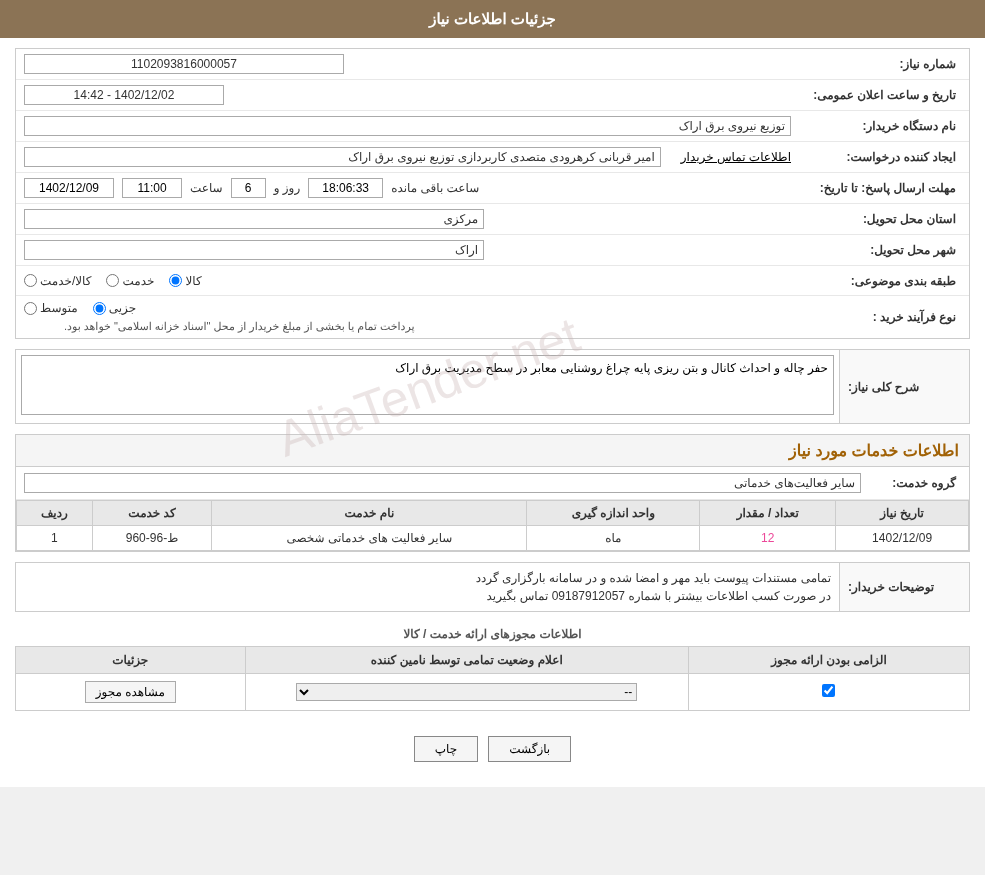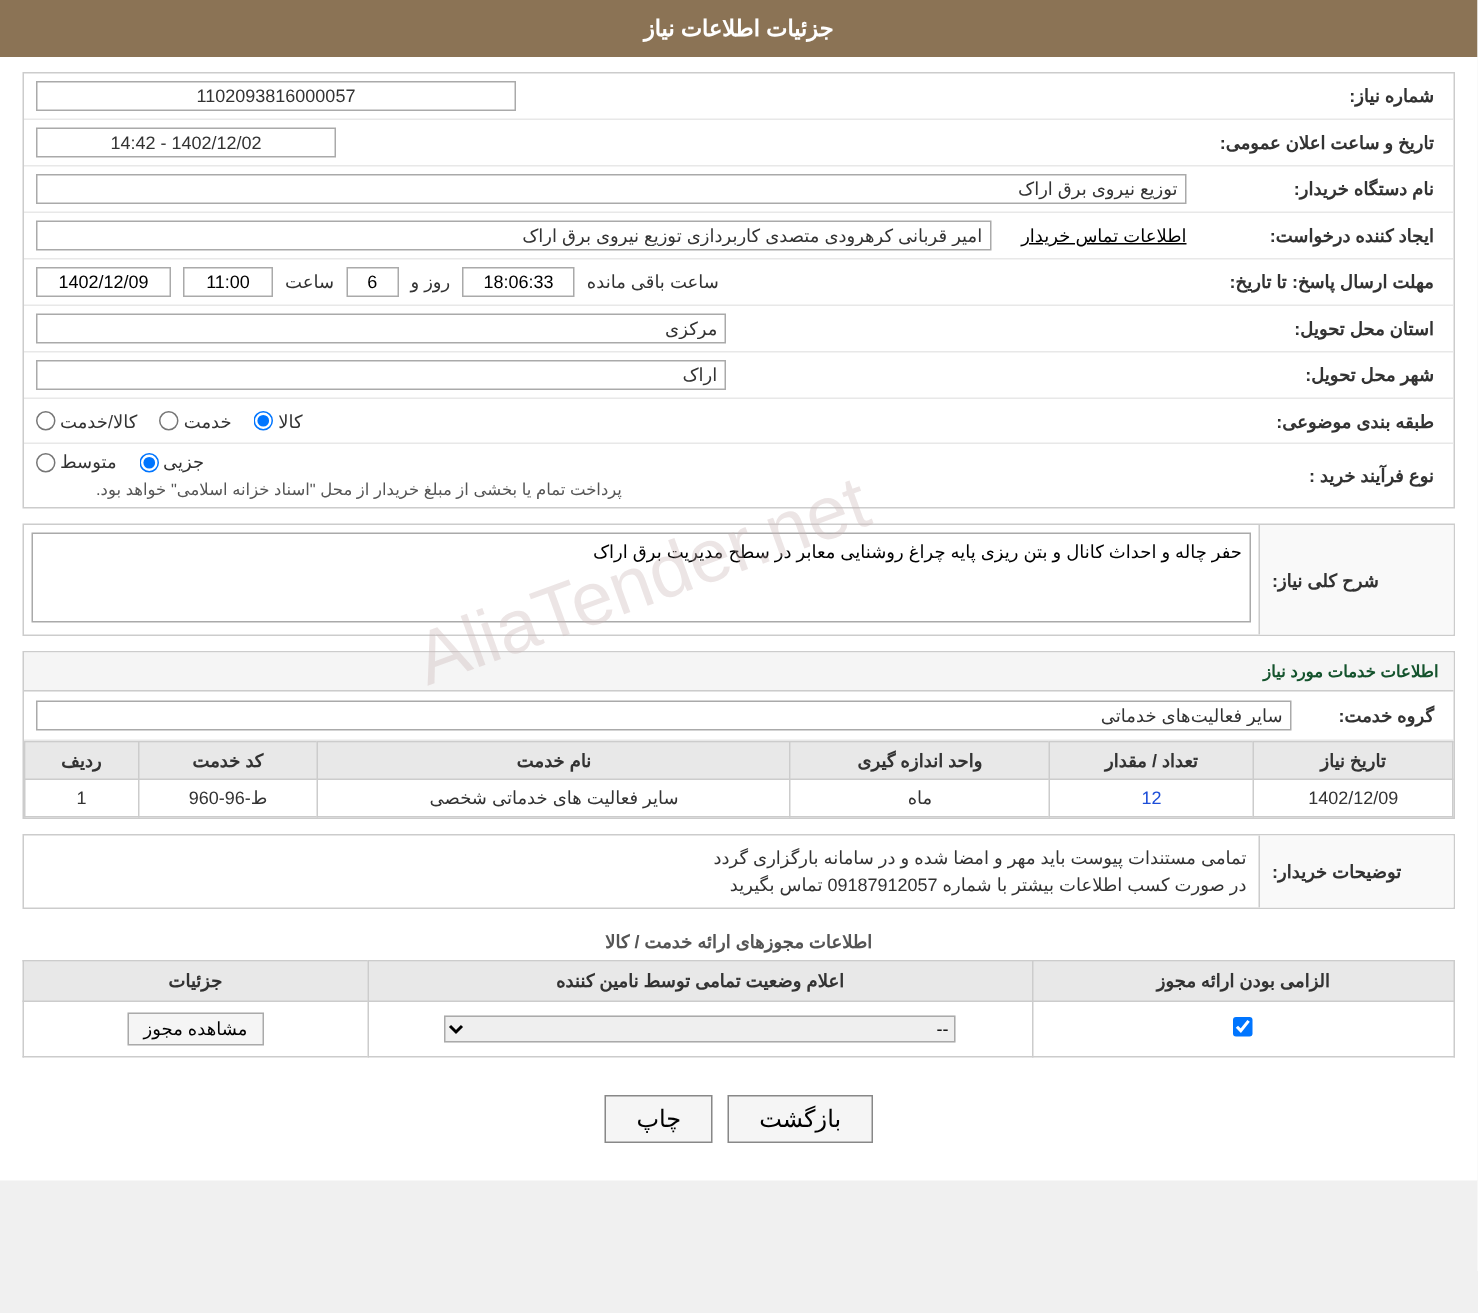--- a/index.html
+++ b/index.html
@@ -94,22 +94,22 @@
       display: flex;
       align-items: center;
       gap: 3px;
     }
     .radio-item input { margin: 0; }
     .section-title {
       background: #f5f5f5;
       border-bottom: 1px solid #ccc;
       padding: 6px 10px;
       font-weight: bold;
-      font-size: 11px;
-      color: #14532d;
+      font-size: 16px;
+      color: #a16207;
       text-align: right;
     }
     .watermark-text {
       position: absolute;
       left: 50%;
       top: 50%;
       transform: translate(-50%, -50%) rotate(-20deg);
       font-size: 50px;
       color: rgba(200, 180, 180, 0.35);
       pointer-events: none;
@@ -141,21 +141,21 @@
       border: 1px solid #ccc;
       padding: 5px 8px;
       text-align: center;
       font-weight: bold;
     }
     .services-table td {
       border: 1px solid #ccc;
       padding: 5px 8px;
       text-align: center;
     }
-    .services-table td.red-text { color: #1d4ed8; }
+    .services-table td.red-text { color: #ec4899; }
     .group-row {
       display: flex;
       align-items: center;
       padding: 6px 8px;
       border-bottom: 1px solid #e8e8e8;
     }
     .group-label {
       font-weight: bold;
       min-width: 100px;
       text-align: right;
@@ -201,21 +201,21 @@
       display: flex;
       justify-content: center;
       gap: 10px;
       padding: 15px 0;
     }
     .action-btn {
       padding: 5px 20px;
       border: 1px solid #aaa;
       cursor: pointer;
       font-family: Tahoma, Arial, sans-serif;
-      font-size: 16px;
+      font-size: 12px;
       background: #f5f5f5;
     }
     .print-btn {
       background: #f5f5f5;
       border: 1px solid #888;
     }
     .back-btn {
       background: #f5f5f5;
       border: 1px solid #888;
     }

